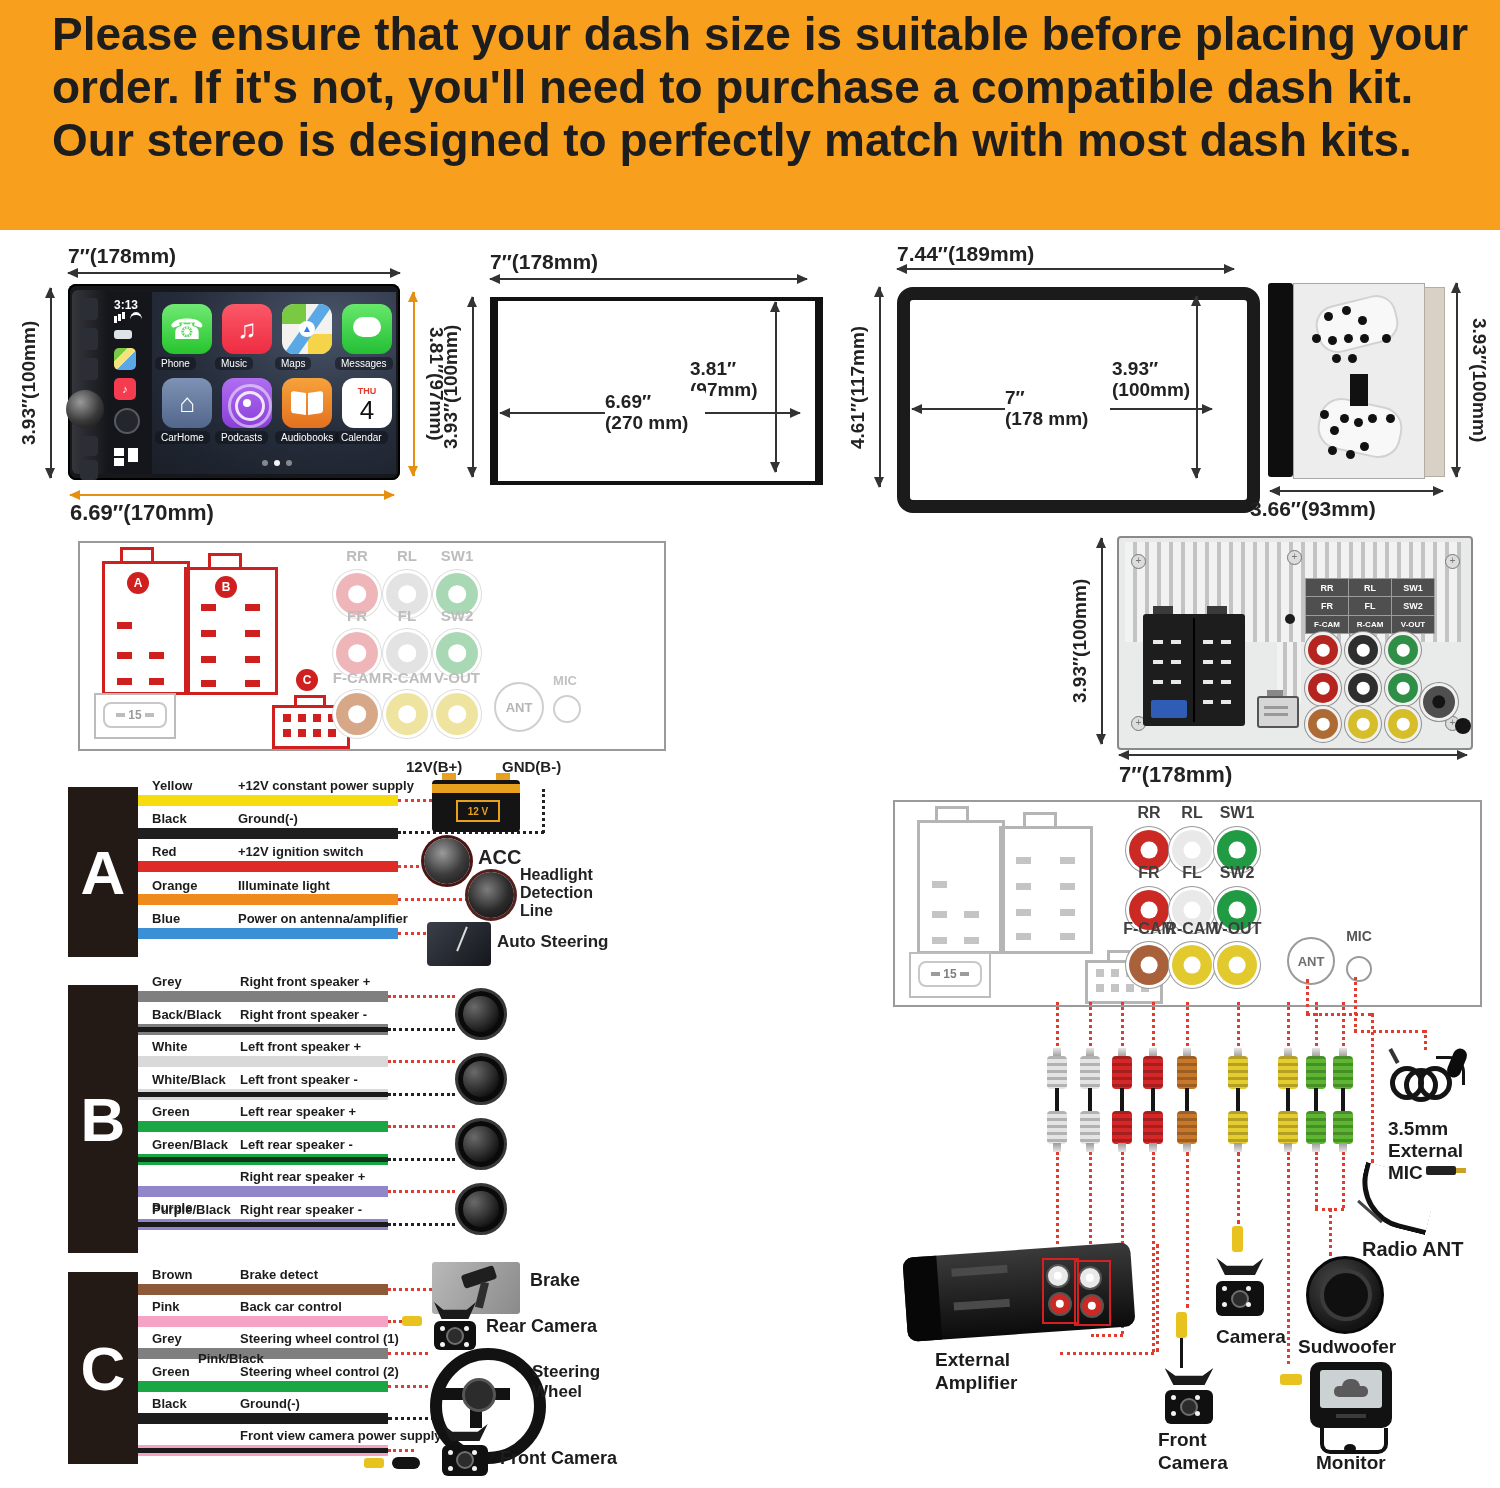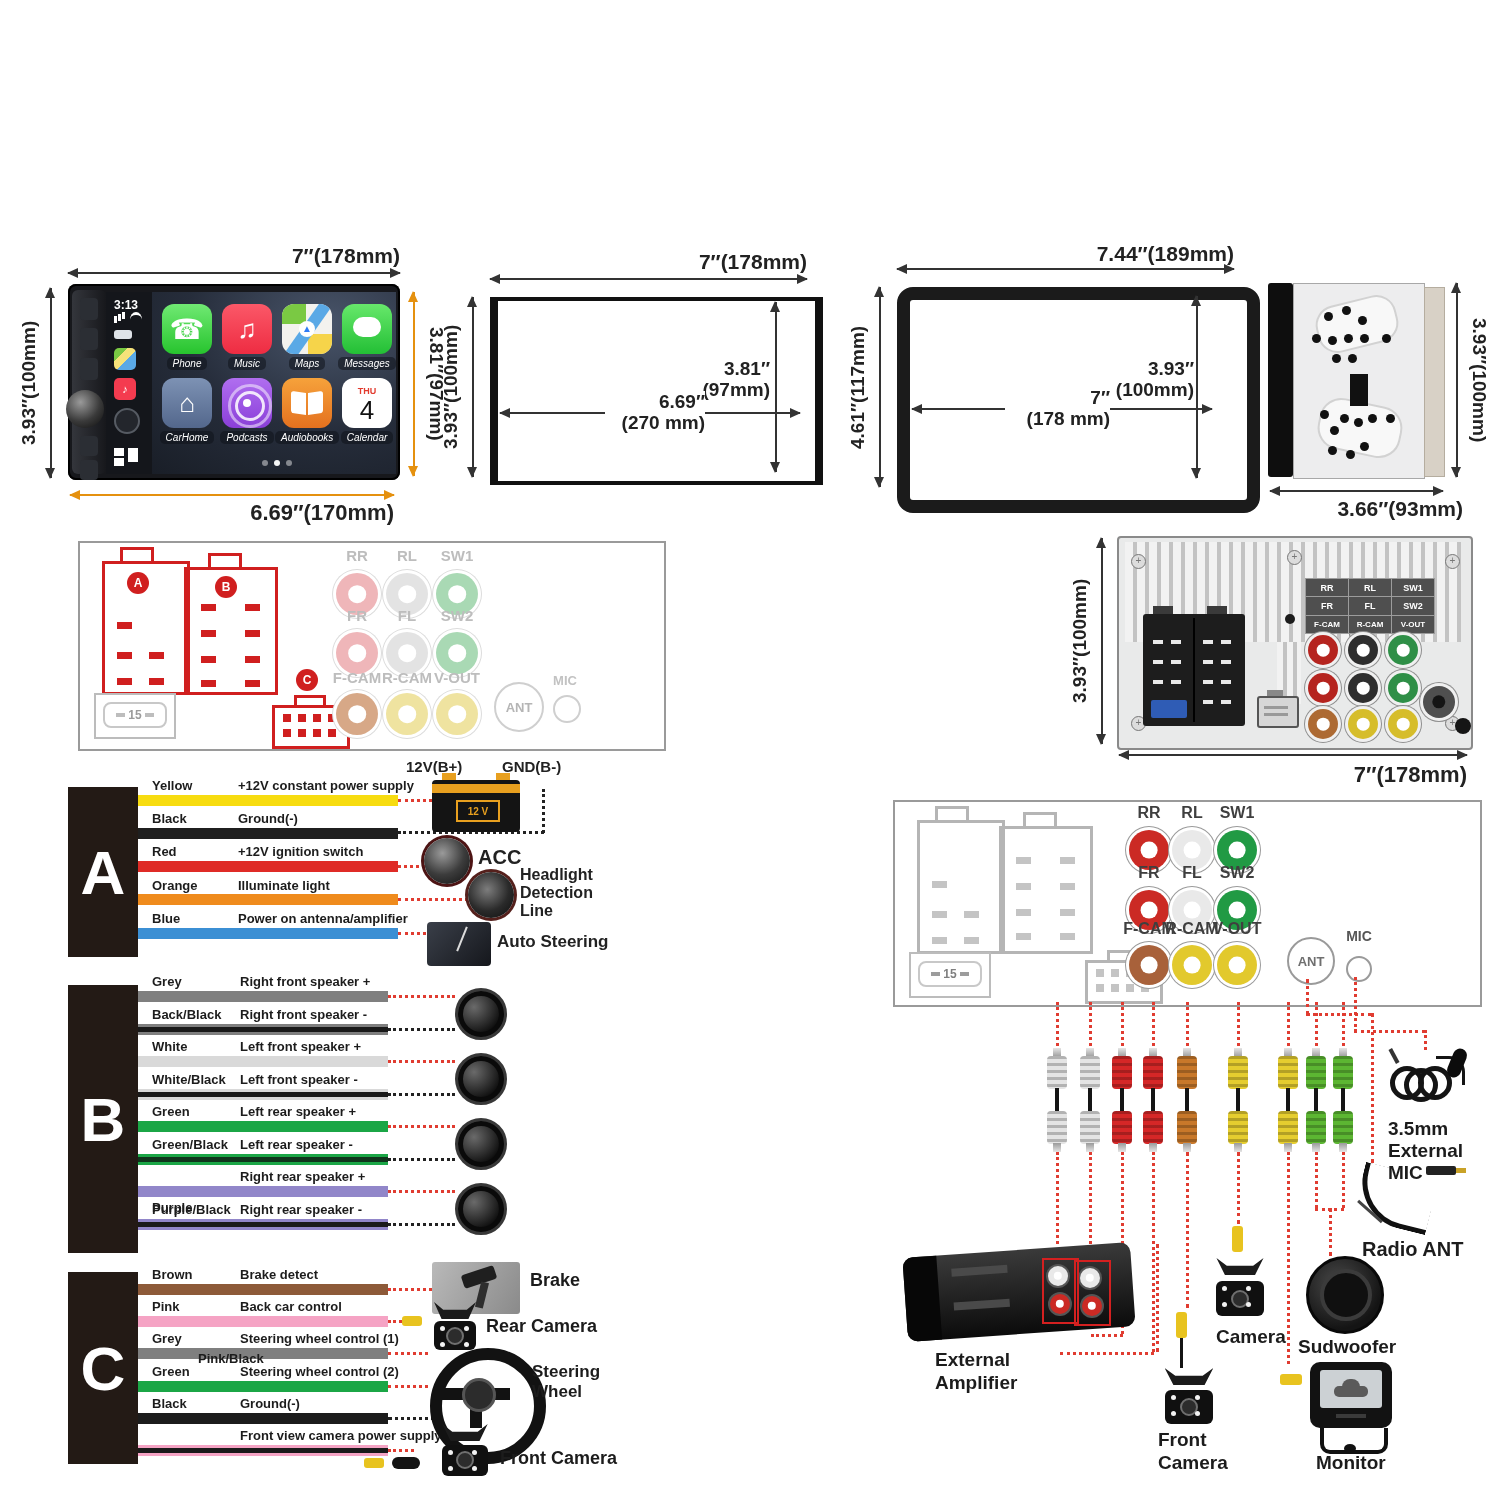--- a/index.html
+++ b/index.html
@@ -1,19 +1,19 @@
 <!DOCTYPE html>
 <html><head>
 <meta charset="utf-8">
 <style>
   html,body{margin:0;padding:0;background:#fff;font-family:"Liberation Sans",sans-serif;}
   #canvas{position:relative;width:1500px;height:1488px;background:#fff;overflow:hidden;}
   .b{position:absolute;}
   .lab{font-weight:bold;color:#222;}
-  .ctr{text-align:right;}
+  .ctr{text-align:left;}
   
   .dh{position:absolute;height:0;border-top:2px solid #333;}
   .dh::before{content:"";position:absolute;left:-1px;top:-6px;border-right:11px solid #333;border-top:5px solid transparent;border-bottom:5px solid transparent;}
   .dh::after{content:"";position:absolute;right:-1px;top:-6px;border-left:11px solid #333;border-top:5px solid transparent;border-bottom:5px solid transparent;}
   .dv{position:absolute;width:0;border-left:2px solid #333;}
   .dv::before{content:"";position:absolute;top:-1px;left:-7px;border-bottom:11px solid #333;border-left:5px solid transparent;border-right:5px solid transparent;}
   .dv::after{content:"";position:absolute;bottom:-1px;left:-7px;border-top:11px solid #333;border-left:5px solid transparent;border-right:5px solid transparent;}
   .org{border-color:#e5910f;}
   .dh.org::before{border-right-color:#e5910f;} .dh.org::after{border-left-color:#e5910f;}
   .dv.org::before{border-bottom-color:#e5910f;} .dv.org::after{border-top-color:#e5910f;}
@@ -62,32 +62,35 @@
   .cb-b1{left:1px;top:8px;width:20px;height:33px;border-radius:4px;}
   .cb-m{left:9px;top:40px;width:4px;height:24px;background:#151515;}
   .cb-b2{left:1px;top:63px;width:20px;height:33px;border-radius:4px;}
   .cb-t2{left:7px;top:95px;width:8px;height:9px;background:linear-gradient(#9a9a9a,#e6e6e6);}
   .ridge{background-image:repeating-linear-gradient(to bottom,rgba(0,0,0,.22) 0 3px,rgba(255,255,255,0) 3px 7px);}
   .k-w{background-color:#e4e4e4;} .k-r{background-color:#d52727;} .k-o{background-color:#c8782a;}
   .k-y{background-color:#e5cd2f;} .k-g{background-color:#5cb632;}
   .plugy{position:absolute;background:#e8c31f;border-radius:3px;}
   
   .app{position:absolute;width:50px;height:50px;border-radius:12px;display:flex;align-items:center;justify-content:center;color:#fff;overflow:hidden;}
-  .applab{position:absolute;width:64px;text-align:center;font-size:10px;color:#fff;font-style:italic;}
+  .applab{position:absolute;width:64px;text-align:left;font-size:10px;color:#fff;}
   .applab span{background:rgba(15,18,26,.55);padding:1px 6px;border-radius:5px;}
   .scr{position:absolute;width:13px;height:13px;border-radius:50%;background:#dcdcdc;border:1px solid #777;color:#777;font-size:10px;line-height:11px;text-align:center;}
   .tabR{position:absolute;border:3px solid #d01f1f;border-bottom:none;background:#fff;}
   .tabG{position:absolute;border:3px solid #b5b5b5;border-bottom:none;background:#fff;}
   .devlab{position:absolute;font-weight:bold;color:#1c1c1c;}
 </style>
 </head>
 <body>
 
 <div id="canvas">
 
+  <div class="b" style="left:0;top:0;width:1500px;height:230px;background:#f8a01e;">
+    <div style="position:absolute;left:52px;top:8px;width:1420px;font-size:46px;line-height:53px;font-weight:bold;color:#1d1d1d;">Please ensure that your dash size is suitable before placing your order. If it's not, you'll need to purchase a compatible dash kit. Our stereo is designed to perfectly match with most dash kits.</div>
+  </div>
 
   <div class="b lab ctr" style="left:68px;top:244px;width:332px;font-size:21px;">7″(178mm)</div>
   <div class="dh" style="left:68px;top:272px;width:332px;"></div>
   <div class="dv" style="left:50px;top:288px;height:190px;"></div>
   <div class="b lab vup" style="left:16px;top:288px;height:190px;width:26px;font-size:19px;">3.93″(100mm)</div>
   <div class="dv org" style="left:413px;top:292px;height:184px;"></div>
   <div class="b lab vdn" style="left:423px;top:292px;height:184px;width:26px;font-size:19px;">3.81″(97mm)</div>
   <div class="dh org" style="left:70px;top:494px;width:324px;"></div>
   <div class="b lab ctr" style="left:70px;top:500px;width:324px;font-size:22px;">6.69″(170mm)</div>
 

